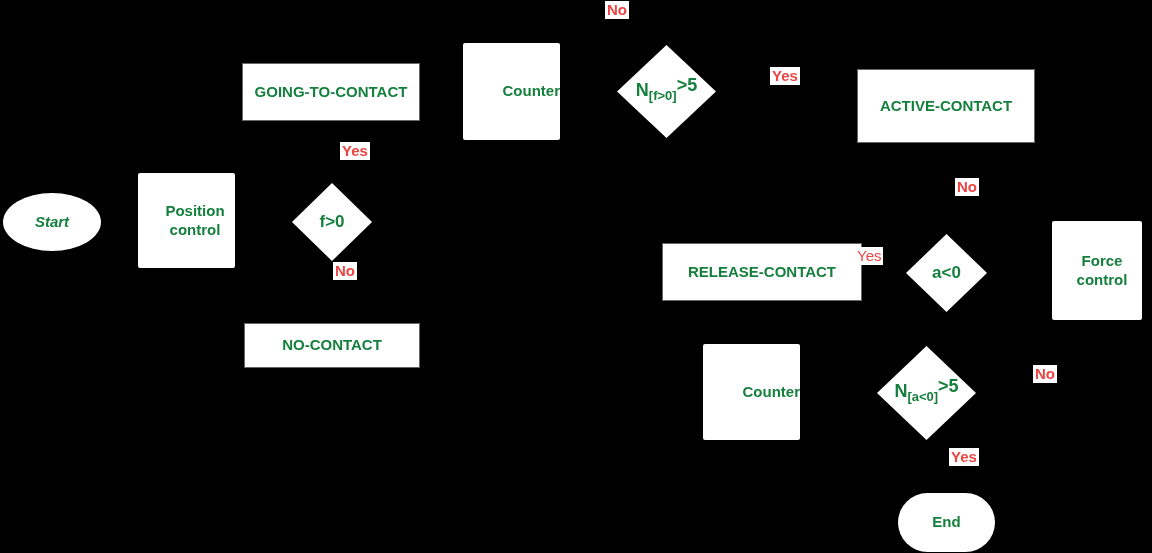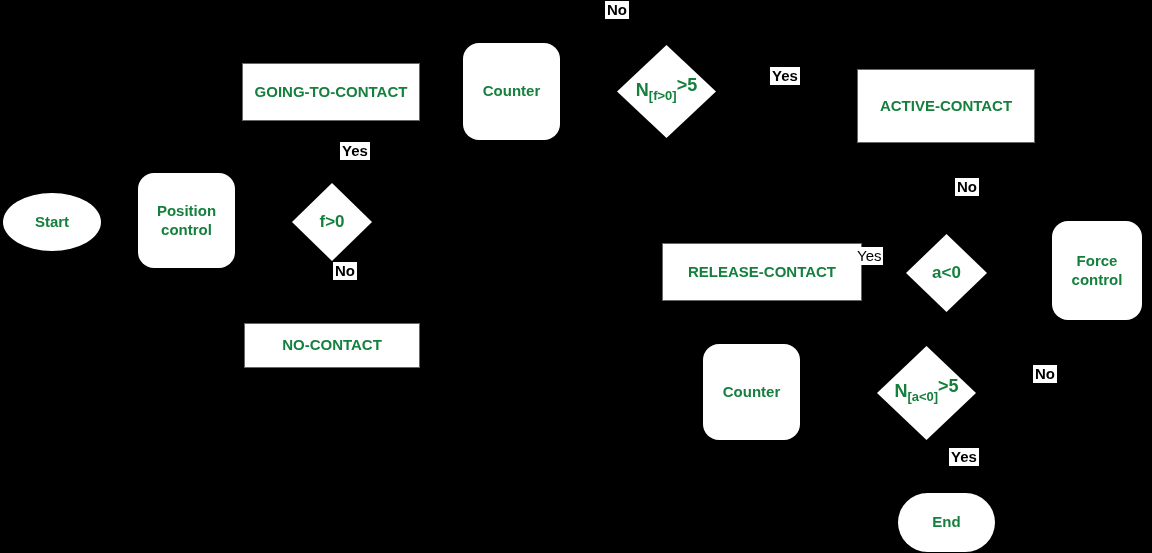--- a/index.html
+++ b/index.html
@@ -19,49 +19,49 @@
     display: flex;
     align-items: center;
     justify-content: center;
     text-align: center;
     font-weight: 700;
     font-size: 15px;
     line-height: 1.25;
     box-sizing: border-box;
   }
   .rect    { border: 1px solid #666666; }
-  .round   { border-radius: 16px; }
+  .round   { border-radius: 2px; justify-content: flex-end; }
   .ellipse { border-radius: 50%; }
   .stadium { border-radius: 30px; }
   .diamond {
     clip-path: polygon(50% 0, 100% 50%, 50% 100%, 0 50%);
     font-size: 17px;
   }
   .dn { font-size: 18px; }
   .dn sub { font-size: 13px; vertical-align: -4px; }
   .dn .raise { position: relative; top: -5px; }
   .elabel {
     position: absolute;
     background: #ffffff;
-    color: #000000;
+    color: #ef4444;
     font-weight: 700;
     font-size: 15px;
     line-height: 18px;
     padding: 0 2px;
     white-space: nowrap;
   }
   .elabel.regular { font-weight: 400; }
   .wrap2 { width: 80px; }
 </style>
 </head>
 <body>
 
 <div class="canvas">
 
-  <div class="node ellipse" style="left:3px; top:193px; width:98px; height:58px;">
+  <div class="node ellipse" style="left:3px; top:193px; width:98px; height:58px;font-style:italic;">
     <span>Start</span>
   </div>
 
   <div class="node round" style="left:138px; top:173px; width:97px; height:95px;">
     <span class="wrap2">Position control</span>
   </div>
 
   <div class="node diamond" style="left:292px; top:183px; width:80px; height:78px;">
     <span>f&gt;0</span>
   </div>

